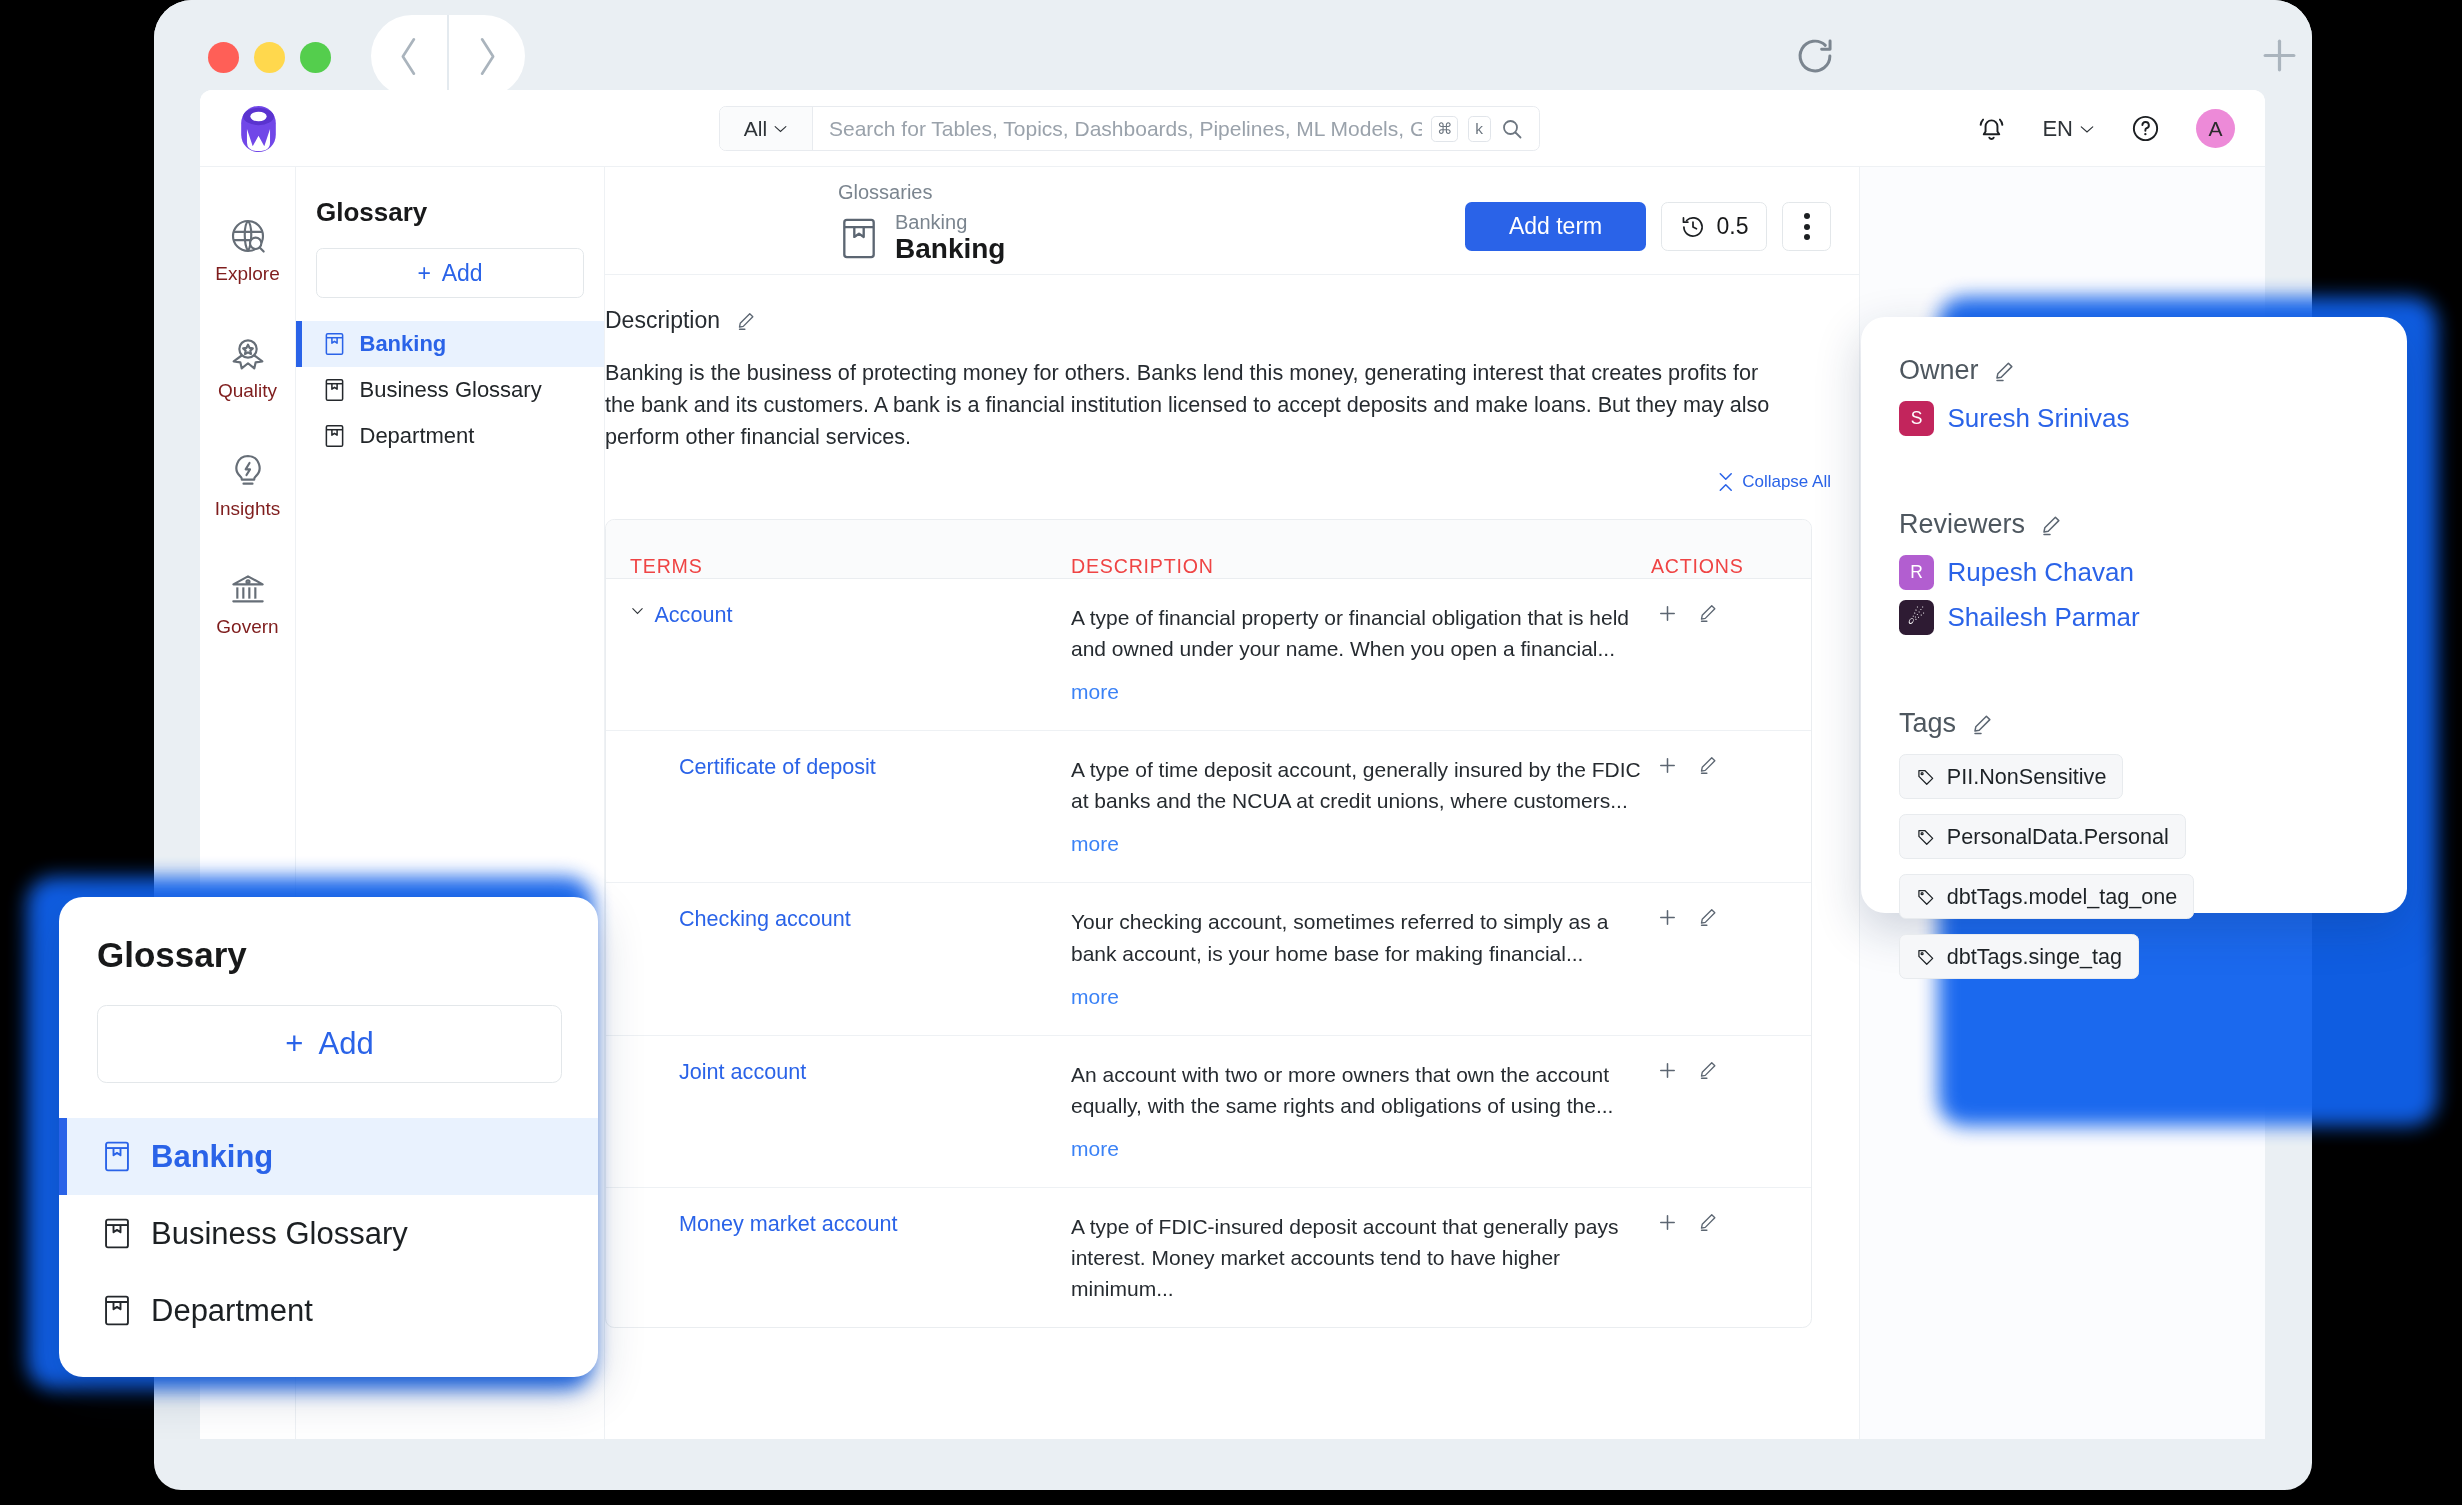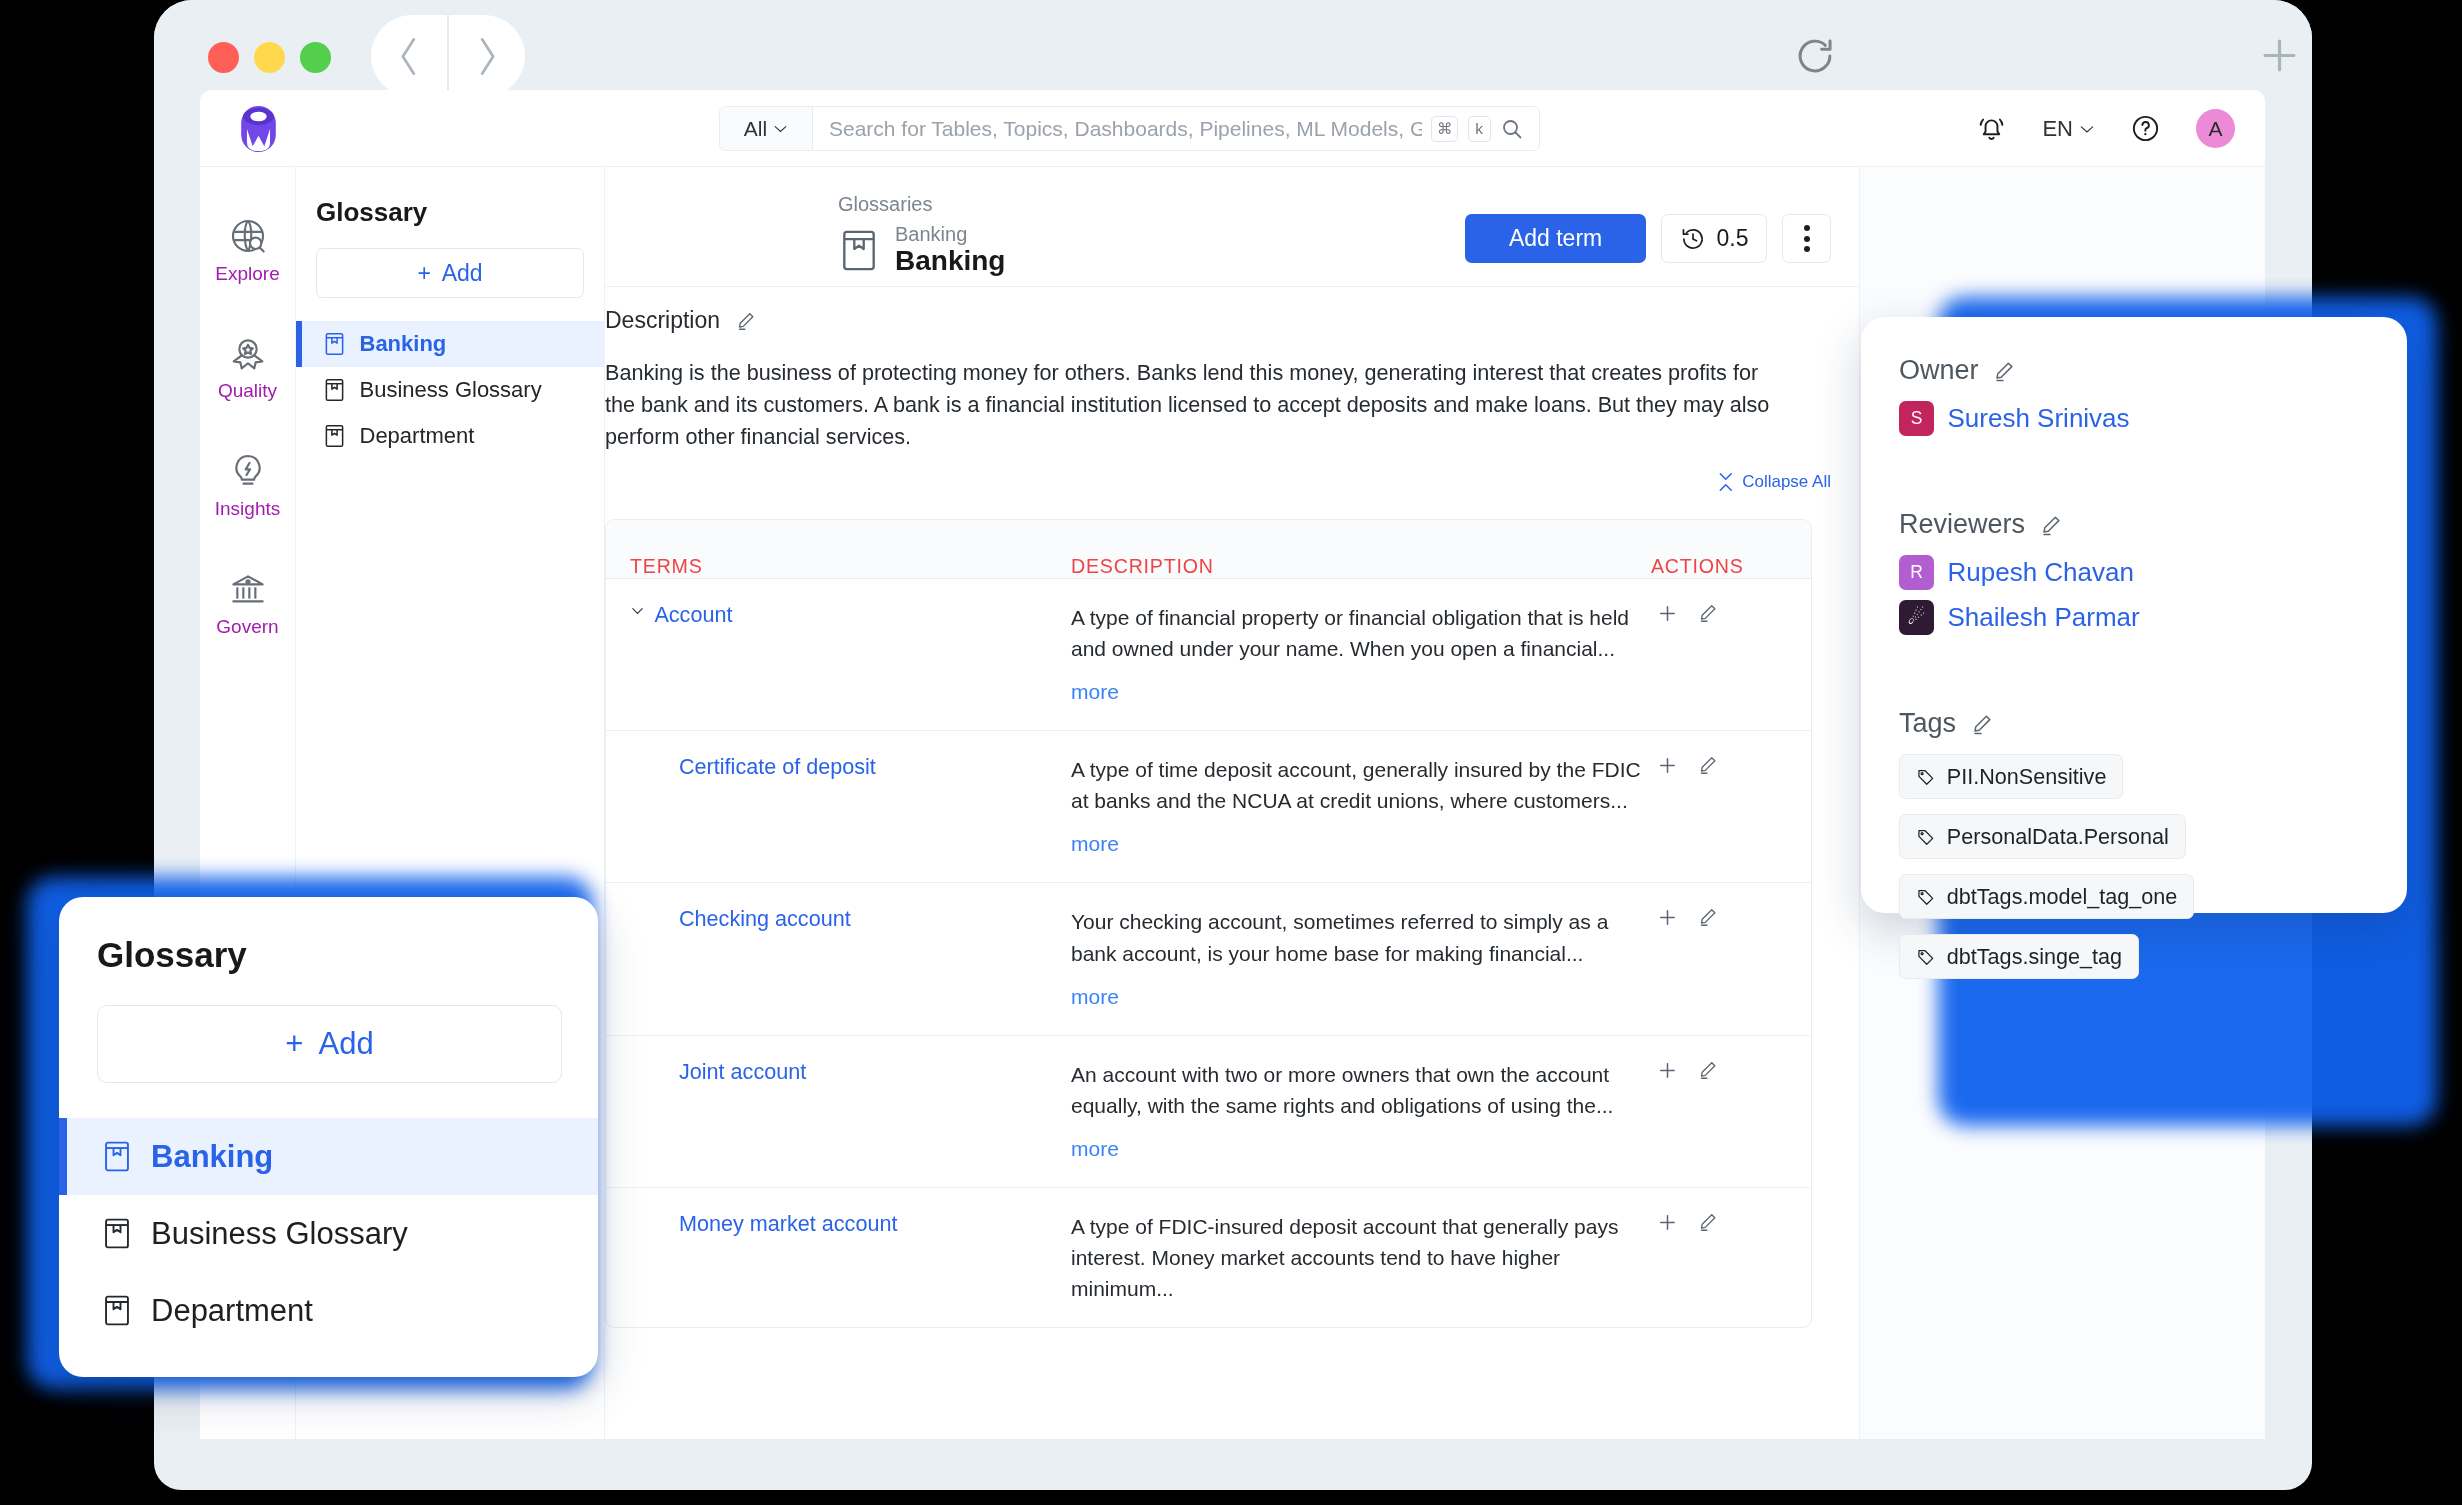--- a/index.html
+++ b/index.html
@@ -126,21 +126,21 @@
   
   #left-rail {
     position: absolute; left: 0; top: 77px; width: 96px; height: 1272px;
     background: #ffffff; border-right: 1.3px solid #eef1f4;
     padding-top: 49px;
   }
   .rail-item {
     display: flex; flex-direction: column; align-items: center; gap: 6.7px;
     margin-bottom: 49px; color: #666e77;
   }
-  .rail-label { font-size: 19px; color: #a21caf; }
+  .rail-label { font-size: 19px; color: #7f1d1d; }
 
   
   #glossary-panel {
     position: absolute; left: 96px; top: 77px; width: 309px; height: 1272px;
     background: #ffffff; border-right: 1.3px solid #eef1f4;
   }
   #glossary-title {
     position: absolute; left: 20px; top: 30px;
     font-size: 26px; font-weight: bold; color: #18191a;
   }
@@ -162,21 +162,21 @@
     content: ""; position: absolute; left: 0; top: 0; width: 6px; height: 100%;
     background: #2a63e8;
   }
 
   
   #main-content {
     position: absolute; left: 405px; top: 77px;
     width: 1254px; height: 1272px; background: #fff;
   }
   #main-header {
-    position: absolute; left: 0; top: 12px; width: 100%; height: 108px;
+    position: absolute; left: 0; top: 0; width: 100%; height: 108px;
     border-bottom: 1.3px solid #eef1f4;
   }
   #breadcrumb { position: absolute; left: 233px; top: 13.5px; font-size: 20px; color: #7b858f; }
   #entity-row { position: absolute; left: 233px; top: 45px; display: flex; align-items: center; gap: 15px; }
   #entity-icon { width: 42px; height: 47px; color: #5c6672; }
   #entity-texts { display: flex; flex-direction: column; gap: 1.3px; }
   #entity-super { font-size: 20px; color: #7b858f; line-height: 1.05; }
   #entity-title { font-size: 28px; font-weight: bold; color: #18191a; line-height: 1.1; }
 
   #header-actions {

